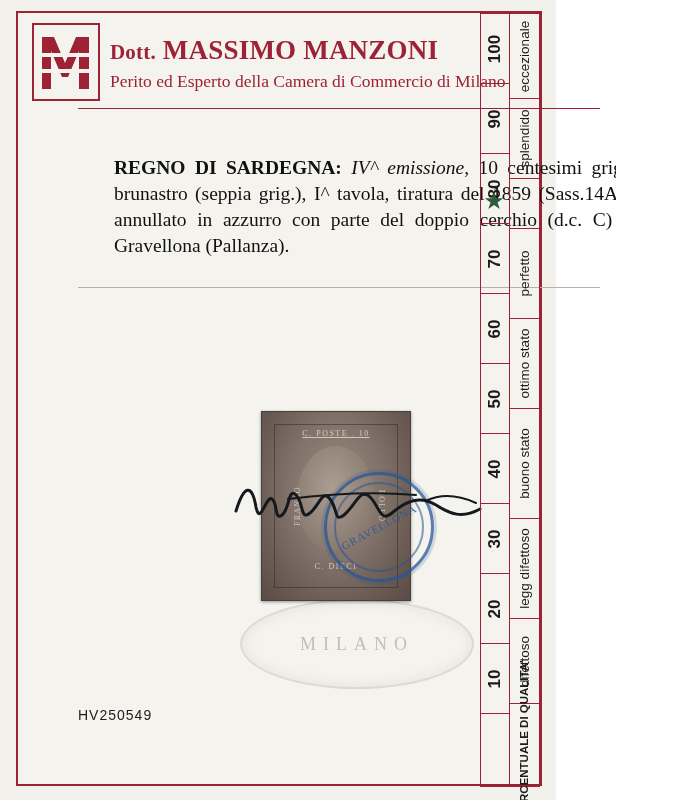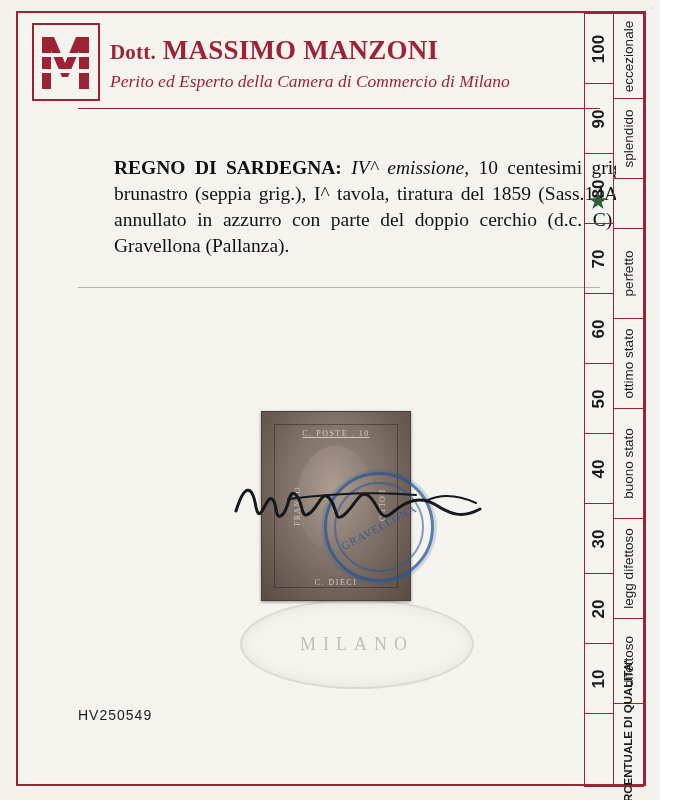--- a/index.html
+++ b/index.html
@@ -8,21 +8,21 @@
     background: #ffffff;
   }
   body {
     width: 696px;
     height: 800px;
     overflow: hidden;
     font-family: "Liberation Serif", serif;
   }
   .cert {
     position: relative;
-    width: 660px;
+    width: 556px;
     height: 800px;
     background: #f3f1ec;
     box-sizing: border-box;
     padding-left: 9px;
   }
   
   .frame {
     position: absolute;
     left: 16px;
     top: 11px;
@@ -72,21 +72,20 @@
     letter-spacing: 0.2px;
   }
   .hdr-title .small {
     font-size: 21px;
   }
   .hdr-sub {
     position: absolute;
     left: 92px;
     top: 58px;
     font-family: "Liberation Serif", serif;
-    font-style: italic;
     font-size: 17.5px;
     color: #9d2235;
     text-align: right;
   }
 
   .hr {
     position: absolute;
     left: 60px;
     width: 522px;
     height: 1px;
@@ -180,21 +179,21 @@
   .stamp-top-text, .stamp-bot-text {
     position: absolute;
     left: 0; right: 0;
     text-align: center;
     color: rgba(235,228,220,0.75);
     font-size: 8px;
     letter-spacing: 1.5px;
     font-family: "Liberation Serif", serif;
   }
   .stamp-top-text { top: 17px; text-decoration: underline; }
-  .stamp-bot-text { bottom: 13px; }
+  .stamp-bot-text { bottom: 29px; }
   .stamp-side {
     position: absolute;
     color: rgba(235,228,220,0.7);
     font-size: 8px;
     letter-spacing: 1.2px;
     font-family: "Liberation Serif", serif;
   }
   .stamp-side.left {
     left: 16px; top: 50%;
     transform: translateY(-50%) rotate(-90deg);

